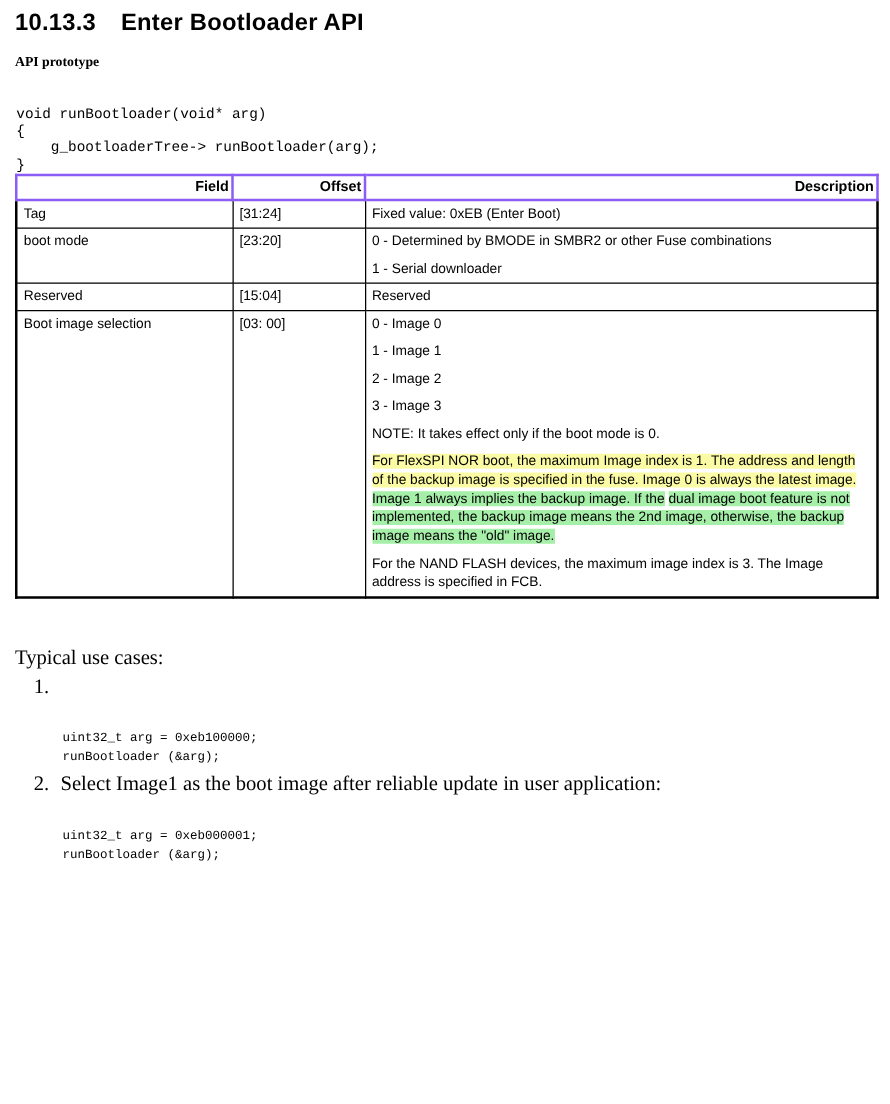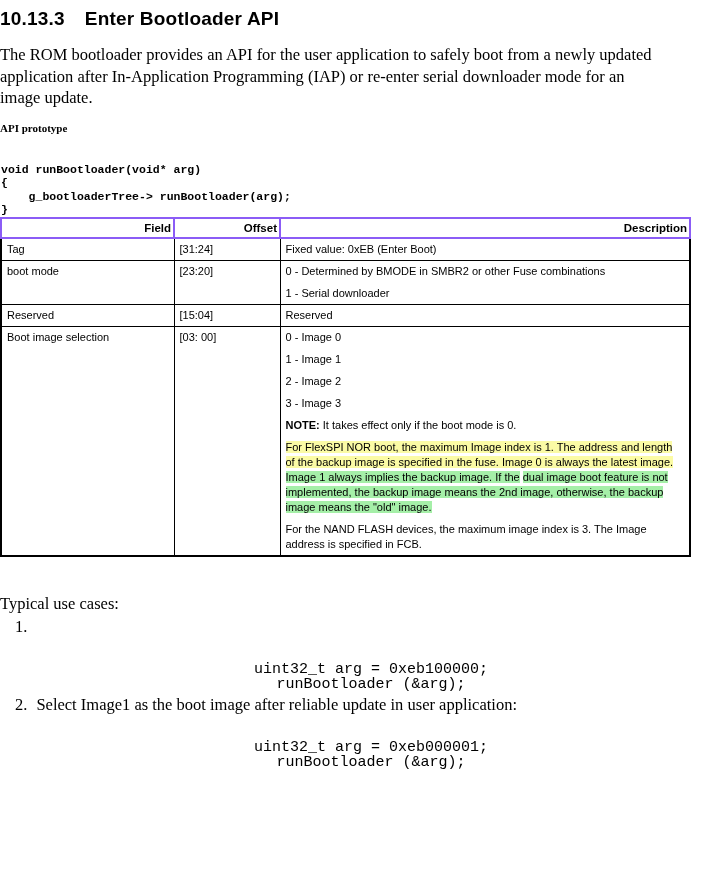--- a/index.html
+++ b/index.html
@@ -1,59 +1,58 @@
 <!DOCTYPE html>
 <html style="--hl-yellow: #fbfba5; --hl-green: #a5efa8;"><head>
 <meta charset="utf-8">
 <style>
   html,body{margin:0;padding:0;background:#ffffff;color:#000;}
   body{width:712px;height:883px;overflow:hidden;font-family:"Liberation Sans",sans-serif;}
-  .page{padding:6px 8px 0 0;}
+  .page{padding:6px 8px 0 12px;}
 
   .section-heading{font-family:"Liberation Sans",sans-serif;font-size:19px;font-weight:bold;
     margin:2px 0 14px 0;letter-spacing:.2px;}
   .section-number{margin-right:20px;}
 
   .intro{font-family:"Liberation Serif",serif;font-size:16.5px;line-height:21.5px;
     width:664px;margin:0 0 13px 0;}
 
   .api-proto-heading{font-family:"Liberation Serif",serif;font-size:11px;font-weight:bold;margin:0;}
 
   pre{margin:0;}
   .proto-code{font-family:"Liberation Mono",monospace;font-size:11.5px;line-height:13.5px;
-    margin:29px 0 0 1px;white-space:pre;font-weight:bold;}
+    margin:29px 0 0 1px;white-space:pre;}
 
   .table-caption{width:689px;text-align:center;font-size:12.5px;font-weight:bold;margin:13px 0 9px 0;}
   .cap-label{margin-right:11px;}
 
   table.arg-table{border-collapse:collapse;border:2px solid #000;width:689px;table-layout:fixed;}
   .arg-table th{border:2px solid #8b5cf6;font-size:11.5px;font-weight:bold;padding:3px 2px;text-align:right;}
   .arg-table td{border:1px solid #000;font-size:11px;vertical-align:top;padding:1px 5px;}
   .desc-line{line-height:15px;margin:2px 0 7px 0;}
   .desc-line:last-child{margin-bottom:2px;}
   .cell-line{line-height:15px;margin:2px 0;}
-  .seg-bold{font-weight:bold;}
+  .seg-bold{font-weight:normal;}
   .hl-yellow{background:var(--hl-yellow,#fbfba5);}
   .hl-green{background:var(--hl-green,#a5efa8);}
 
   .use-cases-title{font-family:"Liberation Serif",serif;font-size:16.5px;margin:37px 0 2px 0;}
   .use-case-item{font-family:"Liberation Serif",serif;font-size:16.5px;line-height:21px;
     margin:2px 0 0 0;padding-left:15px;display:flex;}
   .use-case-number{margin-right:9px;}
-  .case-code{font-family:"Liberation Mono",monospace;font-size:15px;line-height:15px;
-    margin:25px 0 2px 38px;white-space:pre;text-align:center;}
+  .case-code{font-family:"Liberation Mono",monospace;font-size:10px;line-height:15px;
+    margin:25px 0 2px 38px;white-space:pre;}
 </style>
 </head>
 <body>
 
 <div class="page">
 
   <h1 class="section-heading"><span class="section-number">10.13.3</span><span>Enter Bootloader API</span></h1>
 
-  <p class="intro">The ROM bootloader provides an API for the user application to safely boot from a newly updated application after In-Application Programming (IAP) or re-enter serial downloader mode for an image update.</p>
 
   <div class="api-proto-heading">API prototype</div>
 
   <pre class="proto-code">void runBootloader(void* arg)
 {
     g_bootloaderTree-&gt; runBootloader(arg);
 }</pre>
 
 
   <table class="arg-table">

